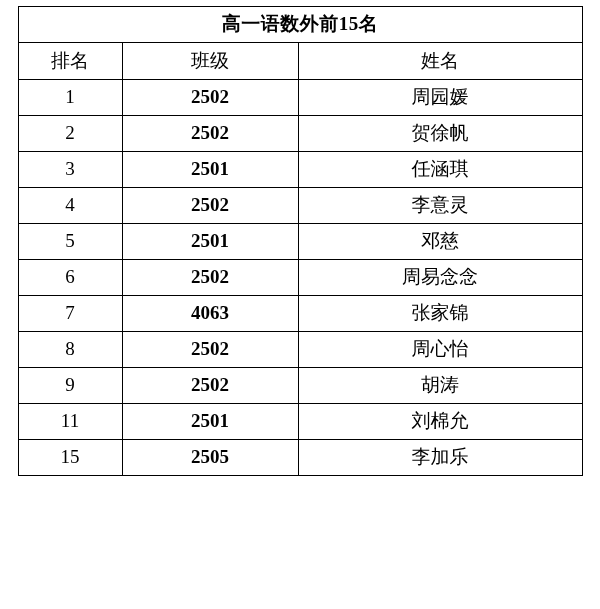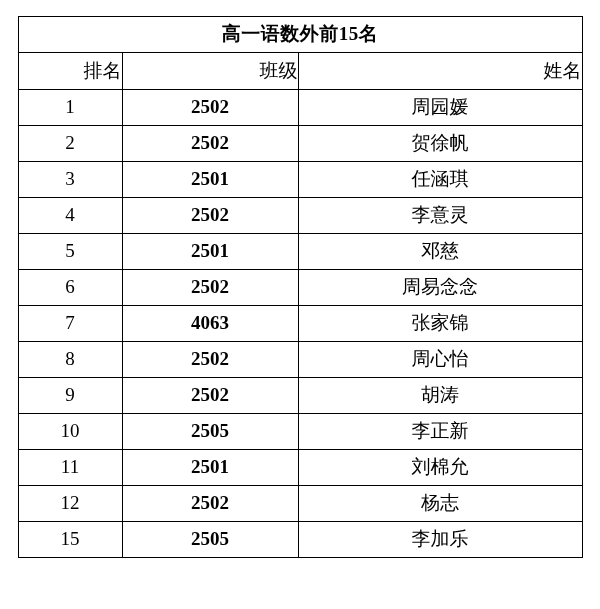--- a/index.html
+++ b/index.html
@@ -11,21 +11,21 @@
     width: 600px;
     height: 609px;
     font-family: "Liberation Serif", "DejaVu Serif", serif;
     color: #000000;
     overflow: hidden;
   }
   .sheet {
     width: 600px;
     height: 609px;
     box-sizing: border-box;
-    padding: 16px;
+    padding: 6px;
     display: flex;
     flex-direction: column;
   }
   table.grid {
     border-collapse: collapse;
     table-layout: fixed;
     width: 564px;
     margin: 0 auto;
   }
   table.grid td {
@@ -41,21 +41,20 @@
   td.title-cell {
     border: none;
     font-weight: bold;
     font-size: 20px;
     height: 34px;
     letter-spacing: 0.5px;
   }
   tr.header-row td {
     font-size: 19px;
     height: 36px;
-    text-align: right;
   }
   col.c-rank { width: 104px; }
   col.c-class { width: 176px; }
   col.c-name { width: 284px; }
   .cell-rank { font-size: 19px; }
   .cell-class { font-size: 19px; font-weight: bold; }
   .cell-name { font-size: 20px; }
   .bottom-pad { flex: 1 1 auto; }
 </style>
 </head>
@@ -117,33 +116,23 @@
         <td class="cell-rank">8</td>
         <td class="cell-class">2502</td>
         <td class="cell-name">周心怡</td>
       </tr>
       <tr>
         <td class="cell-rank">9</td>
         <td class="cell-class">2502</td>
         <td class="cell-name">胡涛</td>
       </tr>
       <tr>
-        <td class="cell-rank">10</td>
-        <td class="cell-class">2505</td>
-        <td class="cell-name">李正新</td>
-      </tr>
-      <tr>
         <td class="cell-rank">11</td>
         <td class="cell-class">2501</td>
         <td class="cell-name">刘棉允</td>
-      </tr>
-      <tr>
-        <td class="cell-rank">12</td>
-        <td class="cell-class">2502</td>
-        <td class="cell-name">杨志</td>
       </tr>
       <tr>
         <td class="cell-rank">15</td>
         <td class="cell-class">2505</td>
         <td class="cell-name">李加乐</td>
       </tr>
     </tbody>
   </table>
   <div class="bottom-pad"></div>
 </div>

